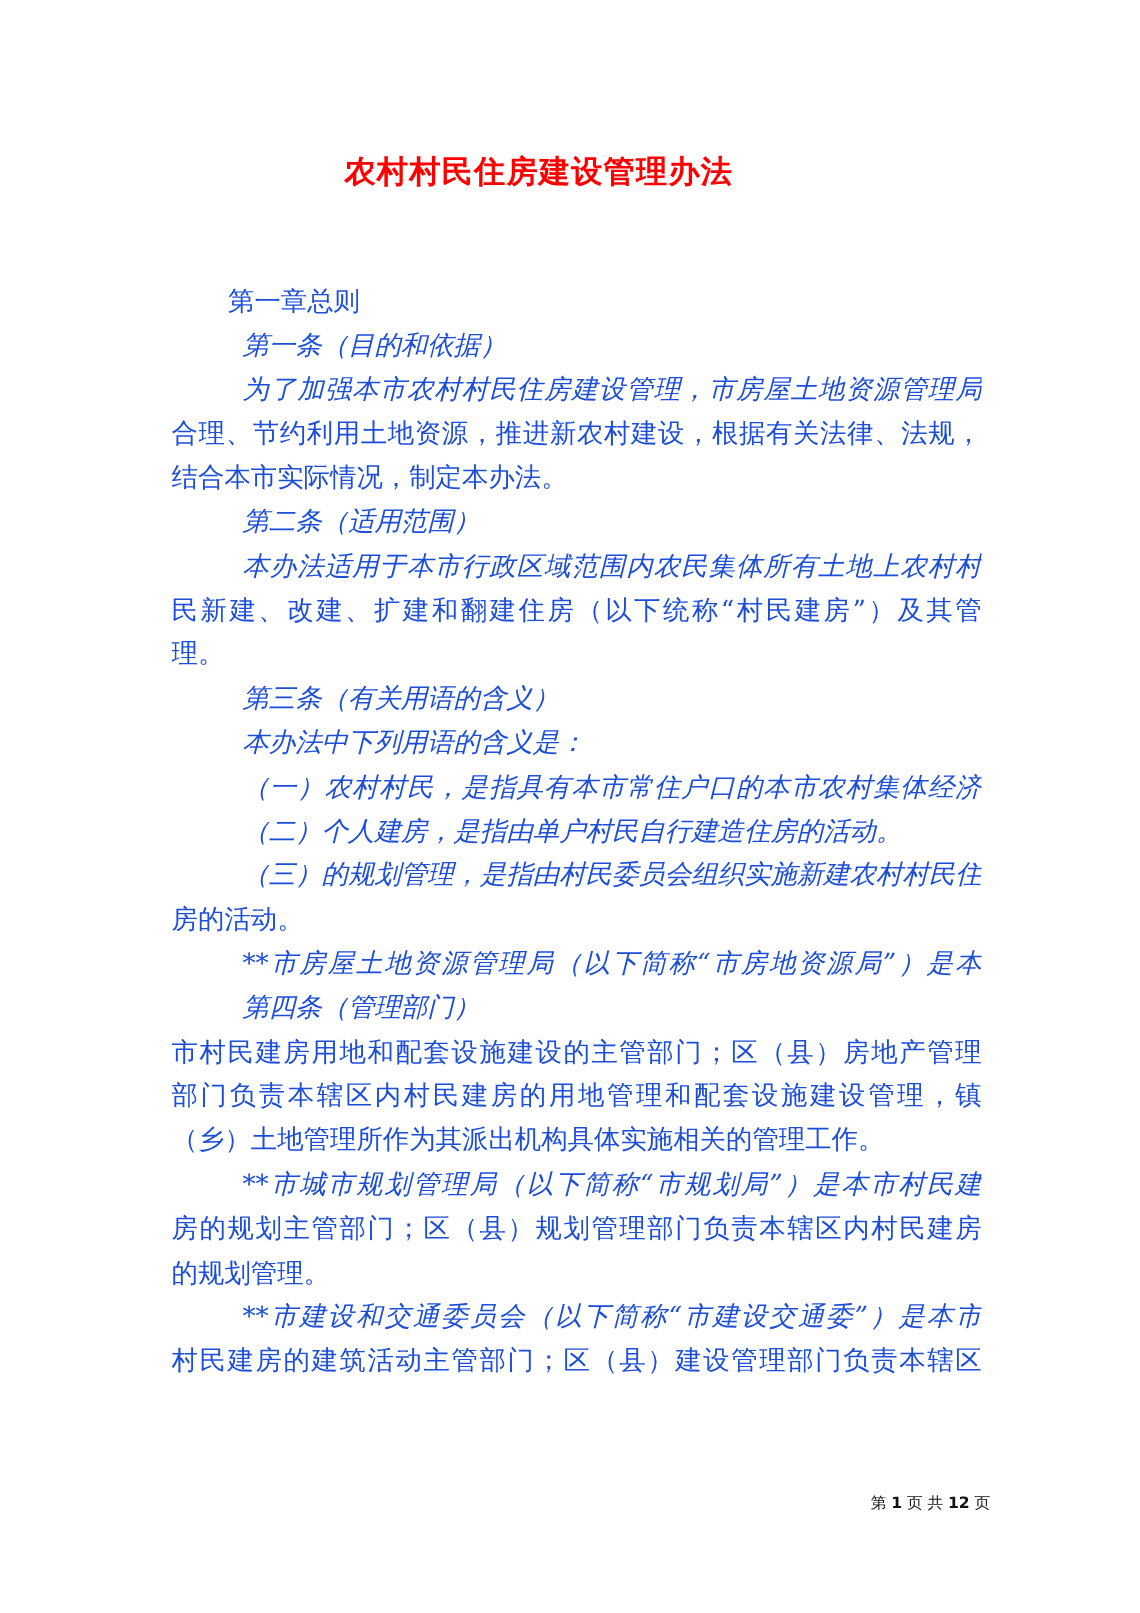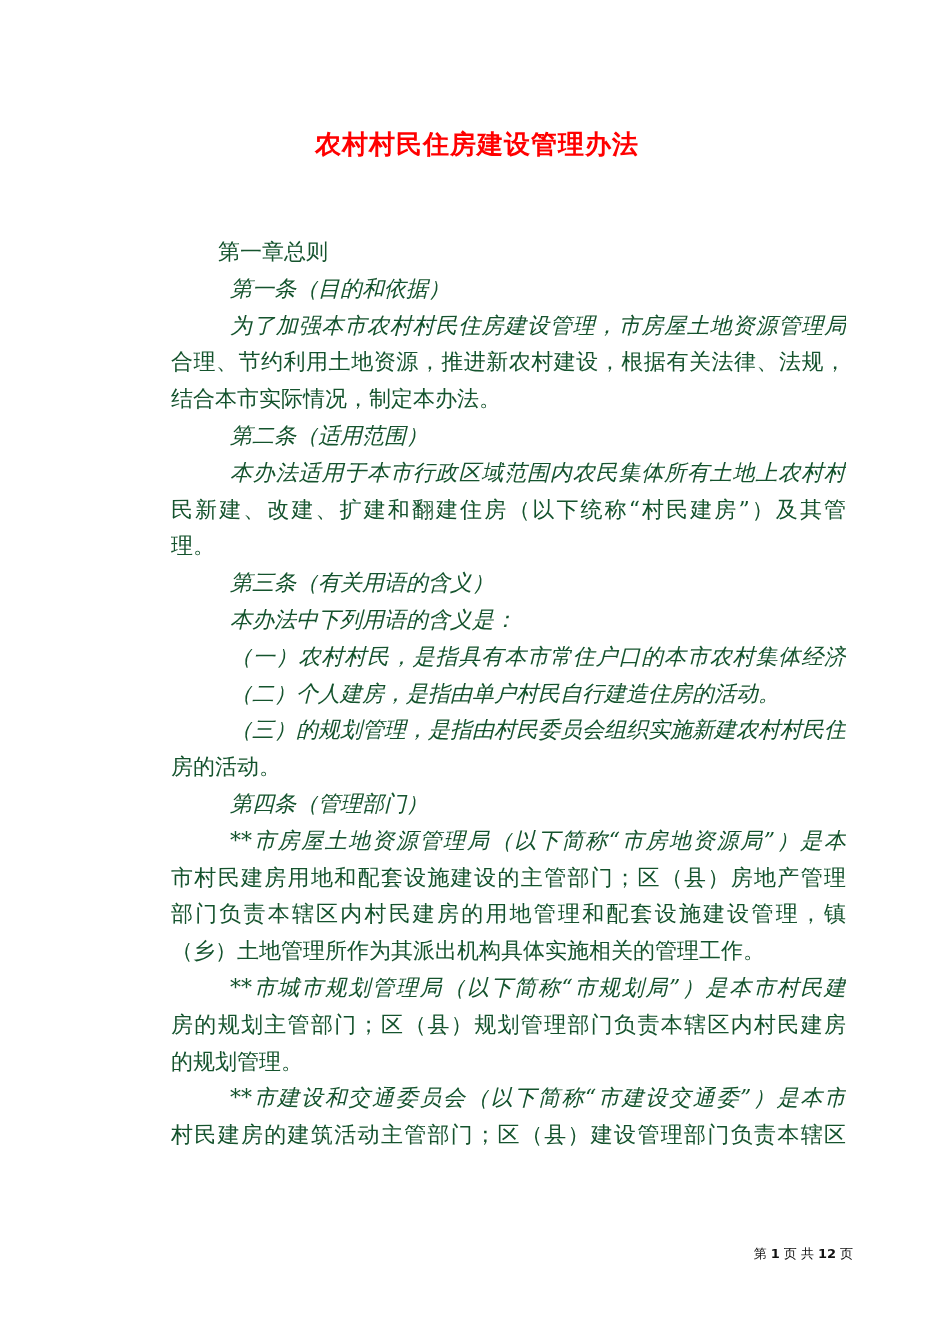--- a/index.html
+++ b/index.html
@@ -7,21 +7,20 @@
     padding: 0;
     background: #ffffff;
   }
   .page {
     position: relative;
     width: 898px;
     height: 1344px;
     background: #ffffff;
     overflow: hidden;
     font-family: "DejaVu Serif", "Liberation Serif", serif;
-    margin-left: 28px;
   }
   .doc-title {
     position: absolute;
     top: 128px;
     left: 0;
     width: 100%;
     margin: 0;
     text-align: center;
     font-size: 26px;
     line-height: 32px;
@@ -29,21 +28,21 @@
     letter-spacing: 1px;
     font-family: "DejaVu Serif", "Liberation Serif", serif;
   }
   .doc-body {
     position: absolute;
     top: 234px;
     left: 143px;
     width: 675px;
     font-size: 22px;
     line-height: 36.8px;
-    color: #14532d;
+    color: #1d4ed8;
   }
   .line {
     height: 36.8px;
     overflow: hidden;
     text-align: left;
   }
   .line.just {
     text-align: justify;
     text-align-last: justify;
   }
@@ -85,22 +84,22 @@
       <div class="line ind2">第二条（适用范围）</div>
       <div class="line just ind2">本办法适用于本市行政区域范围内农民集体所有土地上农村村</div>
       <div class="line just">民新建、改建、扩建和翻建住房（以下统称“村民建房”）及其管</div>
       <div class="line">理。</div>
       <div class="line ind2">第三条（有关用语的含义）</div>
       <div class="line ind2">本办法中下列用语的含义是：</div>
       <div class="line just ind2">（一）农村村民，是指具有本市常住户口的本市农村集体经济</div>
       <div class="line ind2">（二）个人建房，是指由单户村民自行建造住房的活动。</div>
       <div class="line just ind2">（三）的规划管理，是指由村民委员会组织实施新建农村村民住</div>
       <div class="line">房的活动。</div>
+      <div class="line just ind2">**市房屋土地资源管理局（以下简称“市房地资源局”）是本</div>
       <div class="line ind2">第四条（管理部门）</div>
-      <div class="line just ind2">**市房屋土地资源管理局（以下简称“市房地资源局”）是本</div>
       <div class="line just">市村民建房用地和配套设施建设的主管部门；区（县）房地产管理</div>
       <div class="line just">部门负责本辖区内村民建房的用地管理和配套设施建设管理，镇</div>
       <div class="line">（乡）土地管理所作为其派出机构具体实施相关的管理工作。</div>
       <div class="line just ind2">**市城市规划管理局（以下简称“市规划局”）是本市村民建</div>
       <div class="line just">房的规划主管部门；区（县）规划管理部门负责本辖区内村民建房</div>
       <div class="line">的规划管理。</div>
       <div class="line just ind2">**市建设和交通委员会（以下简称“市建设交通委”）是本市</div>
       <div class="line just">村民建房的建筑活动主管部门；区（县）建设管理部门负责本辖区</div>
     </div>
 

